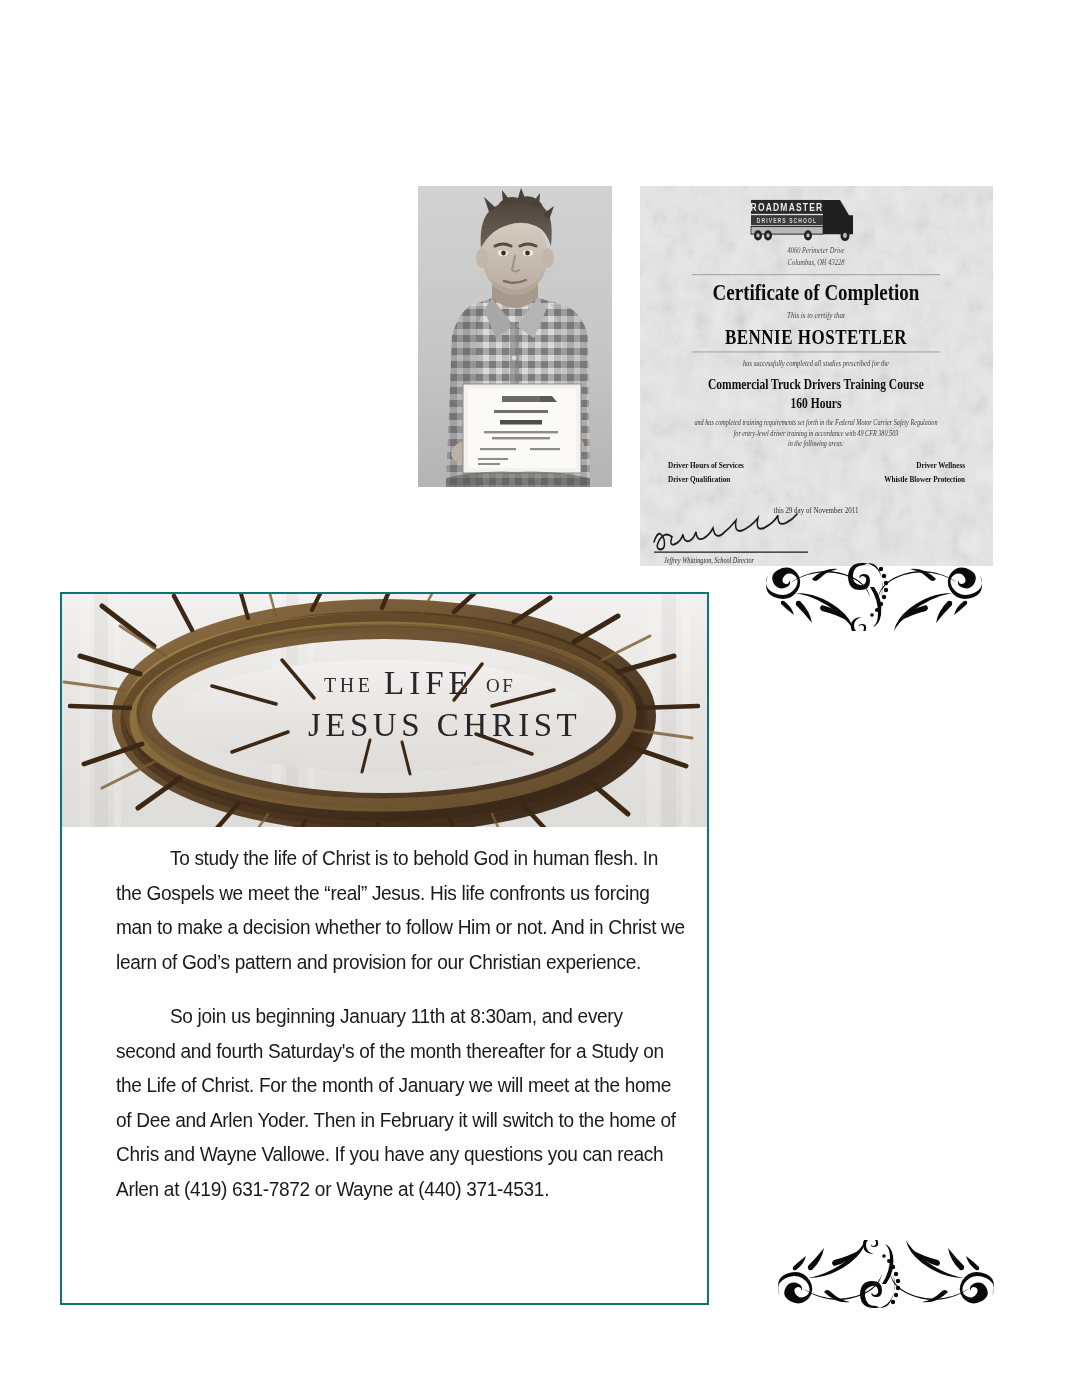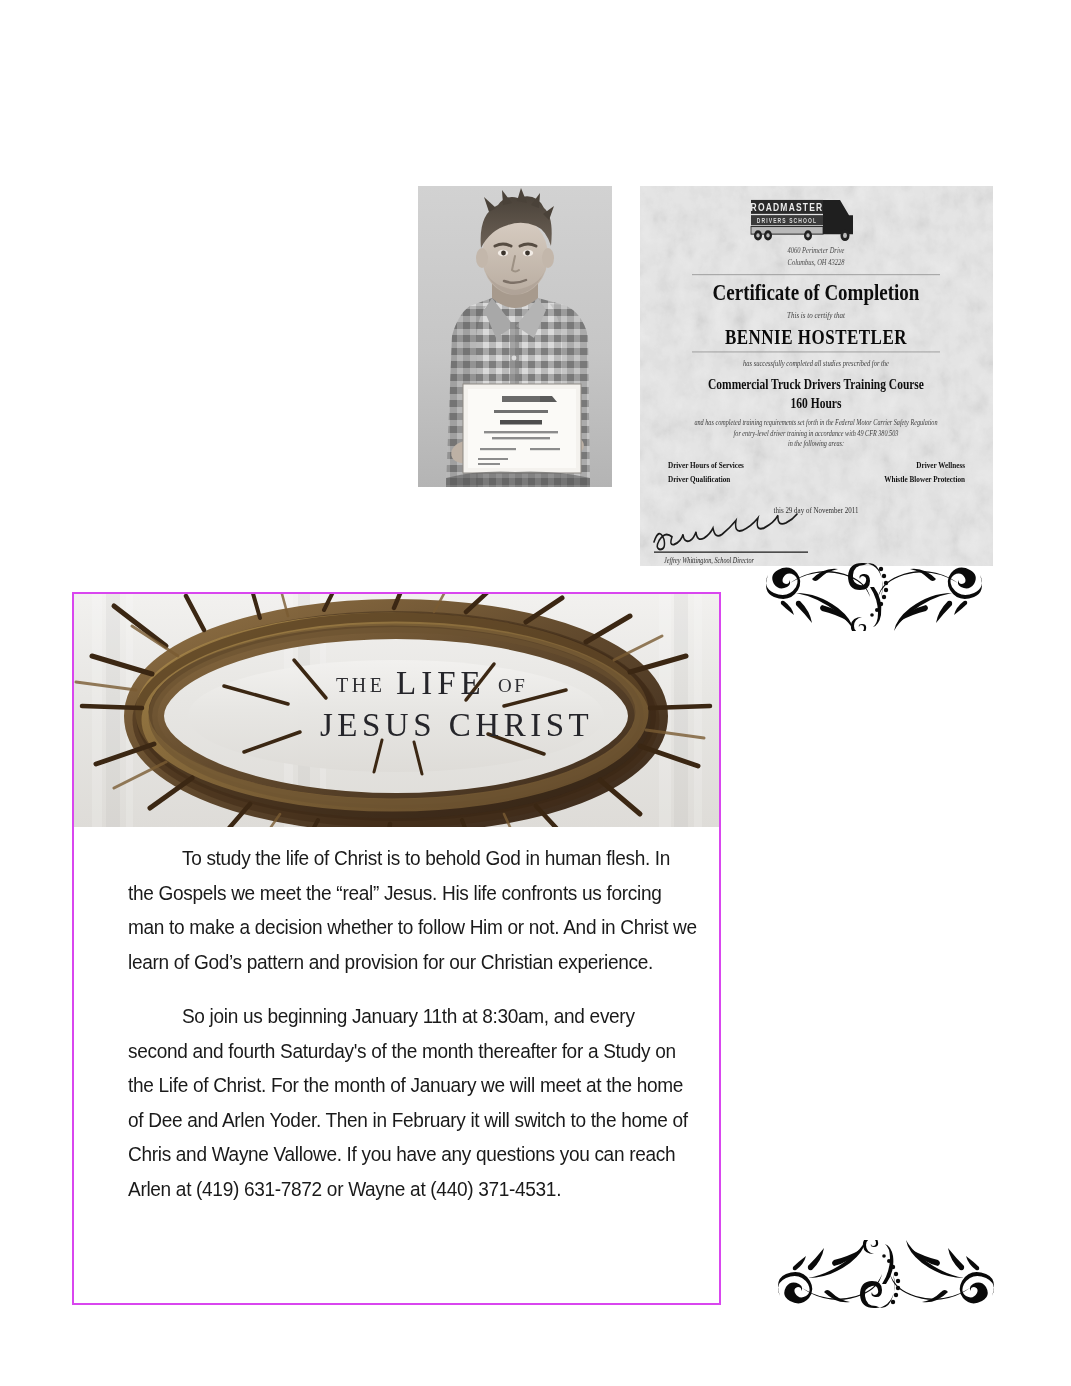--- a/index.html
+++ b/index.html
@@ -54,25 +54,25 @@
     width: 228px;
     height: 78px;
   }
   .ornament-top { left: 760px; top: 553px; }
   .ornament-bottom { left: 772px; top: 1240px; }
   .ornament svg { display: block; width: 100%; height: 100%; }
 
   
   .flyer {
     position: absolute;
-    left: 72px;
+    left: 60px;
     top: 592px;
     width: 649px;
     height: 713px;
-    border: 2px solid #d946ef;
+    border: 2px solid #0f766e;
     background: #ffffff;
     box-sizing: border-box;
     overflow: hidden;
   }
   .flyer-banner {
     position: relative;
     width: 100%;
     height: 233px;
     overflow: hidden;
     background: #e8e8e6;

